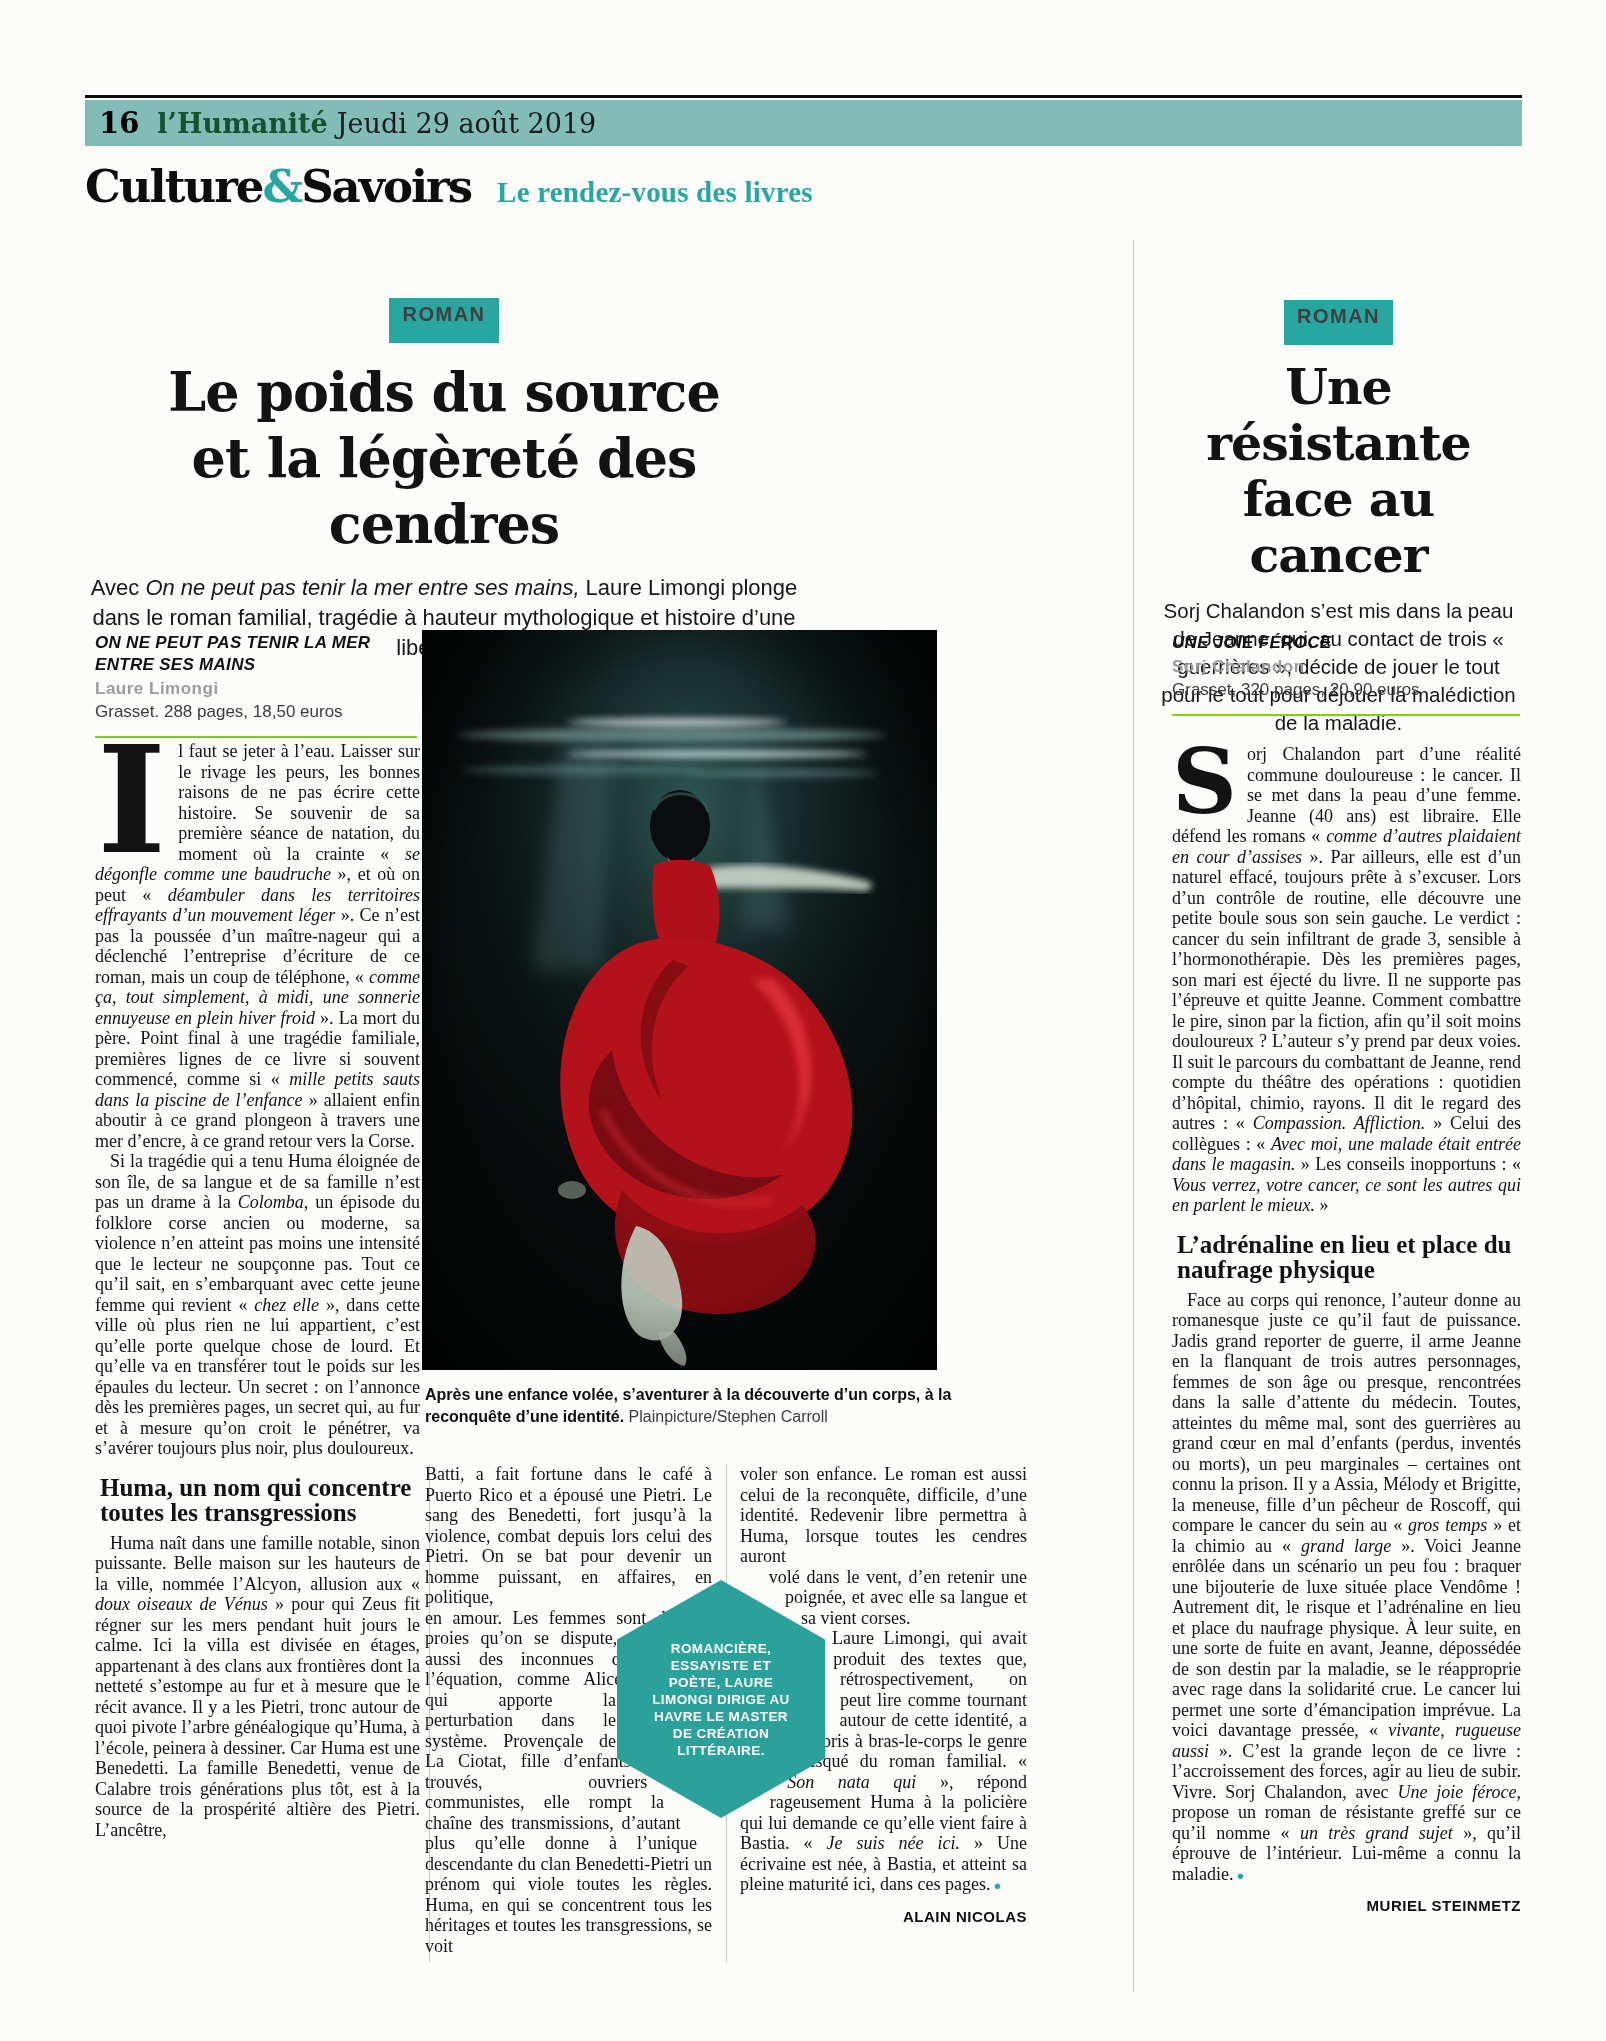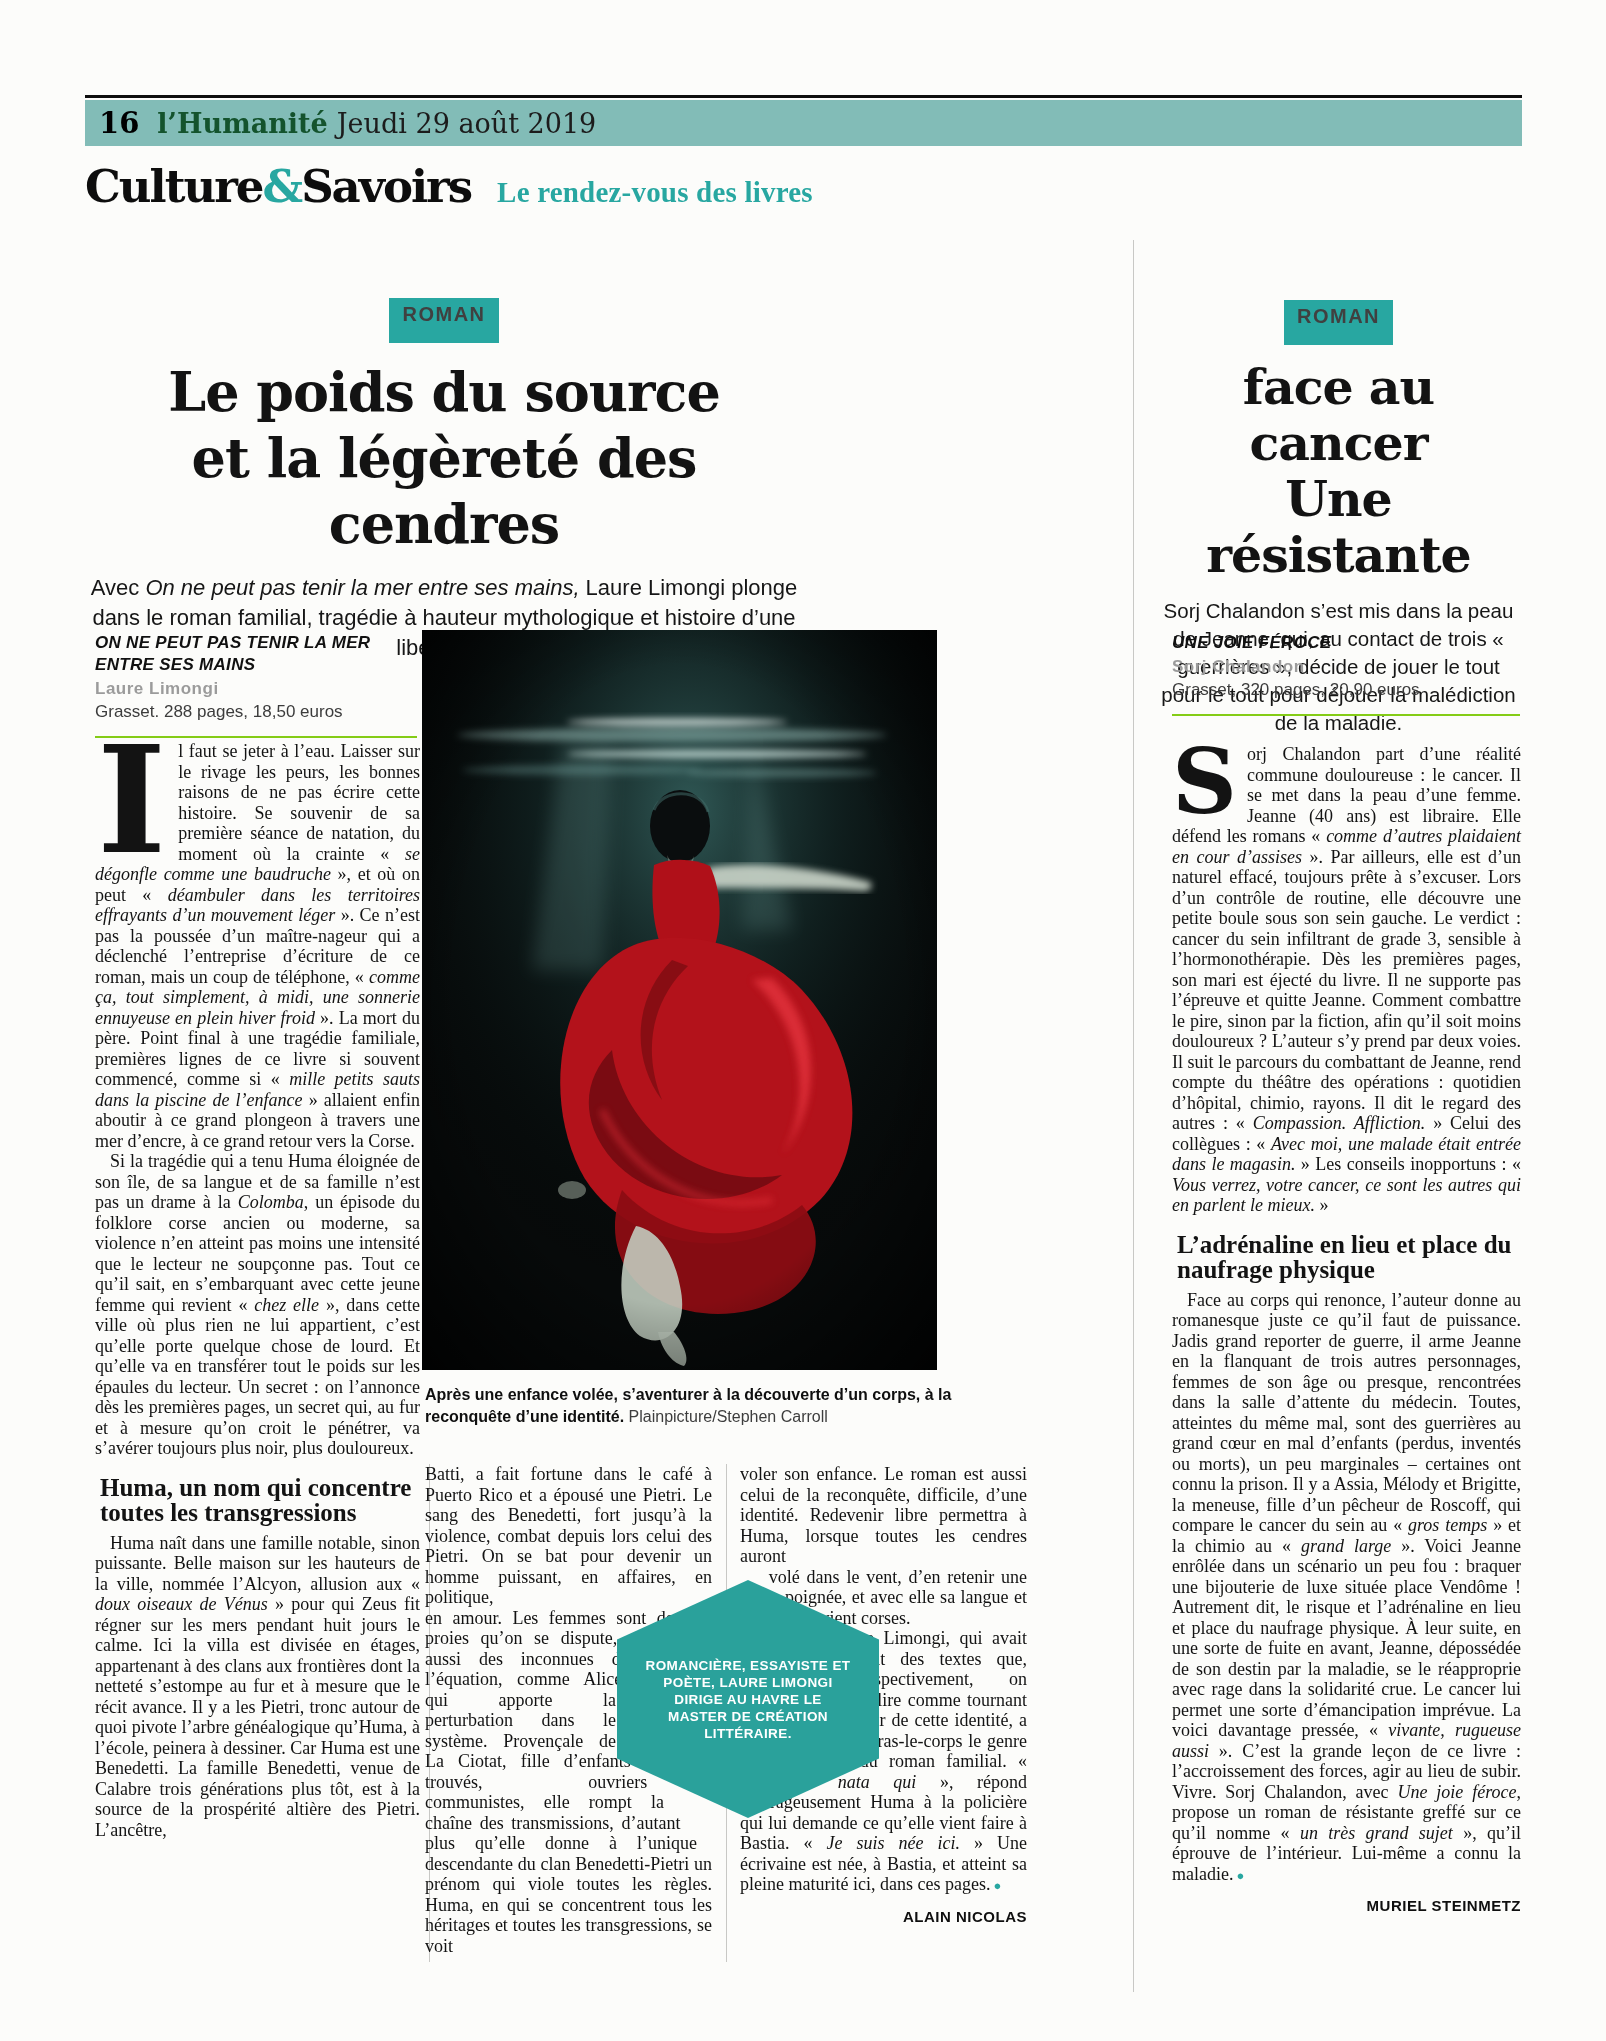--- a/index.html
+++ b/index.html
@@ -59,21 +59,21 @@
   
   .wrap-r{float:right;width:96px;height:228px;shape-outside:polygon(100% 0%,0% 48%,100% 100%);shape-margin:10px;}
   .wrap-l{float:left;width:100px;height:245px;shape-outside:polygon(0% 0%,100% 52%,0% 100%);shape-margin:10px;}
   
   .photo{position:absolute;left:422px;top:630px;width:515px;height:740px;background:#070a0a;}
   .photo svg{display:block;width:100%;height:100%;}
   .caption{position:absolute;left:425px;top:1384px;width:530px;font-family:"Liberation Sans",sans-serif;
            font-size:16px;line-height:22px;color:#3d3d3d;}
   .caption .cap-bold{font-weight:bold;color:#0f0f0f;}
   
-  .hexagon{position:absolute;left:617px;top:1580px;width:262px;height:238px;background:var(--teal-hex);
+  .hexagon{position:absolute;left:617px;top:1580px;width:208px;height:238px;background:var(--teal-hex);
            clip-path:polygon(50% 0,100% 25%,100% 75%,50% 100%,0 75%,0 25%);
            display:flex;align-items:center;justify-content:center;text-align:center;
            padding:22px 28px;z-index:4;}
   .hexagon span{color:#fff;font-family:"Liberation Sans",sans-serif;font-weight:bold;font-size:13.5px;line-height:17px;letter-spacing:.4px;}
   
   .vrule{position:absolute;width:1px;background:#c8c8c5;}
   #vrule-main{left:1133px;top:240px;height:1752px;}
   #vrule-a{left:429px;top:1464px;height:498px;}
   #vrule-b{left:726px;top:1464px;height:498px;}
 </style>
@@ -189,22 +189,22 @@
     <div class="byline">ALAIN NICOLAS</div>
   </div>
 
   <div class="hexagon">
     <span>ROMANCIÈRE, ESSAYISTE ET POÈTE, LAURE LIMONGI DIRIGE AU HAVRE LE MASTER DE CRÉATION LITTÉRAIRE.</span>
   </div>
 
   <div class="head-right">
     <span class="badge">ROMAN</span>
     <h2>
+      <div>Une résistante</div>
       <div>face au cancer</div>
-      <div>Une résistante</div>
     </h2>
     <div class="standfirst-r">Sorj Chalandon s’est mis dans la peau de Jeanne, qui, au contact de trois « guerrières », décide de jouer le tout pour le tout pour déjouer la malédiction de la maladie.</div>
   </div>
 
   <div class="bookinfo bookinfo-right">
     <div class="btitle">UNE JOIE FÉROCE</div>
     <div class="bauthor">Sorj Chalandon</div>
     <div class="bedition">Grasset, 320 pages, 20,90 euros</div>
   </div>
 

